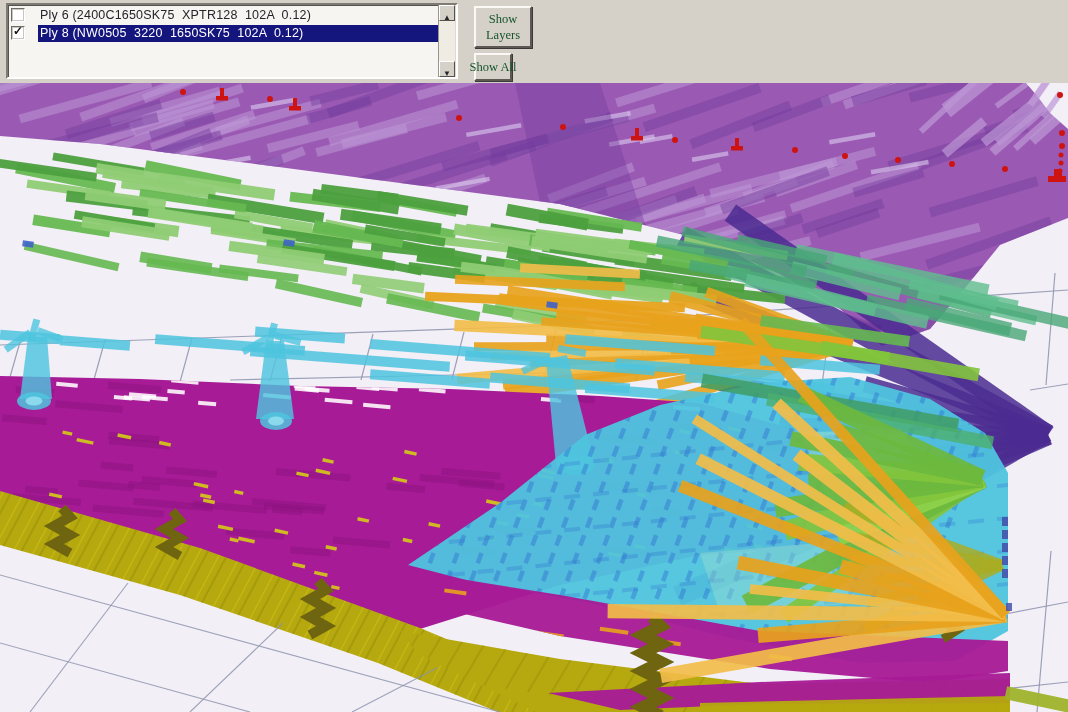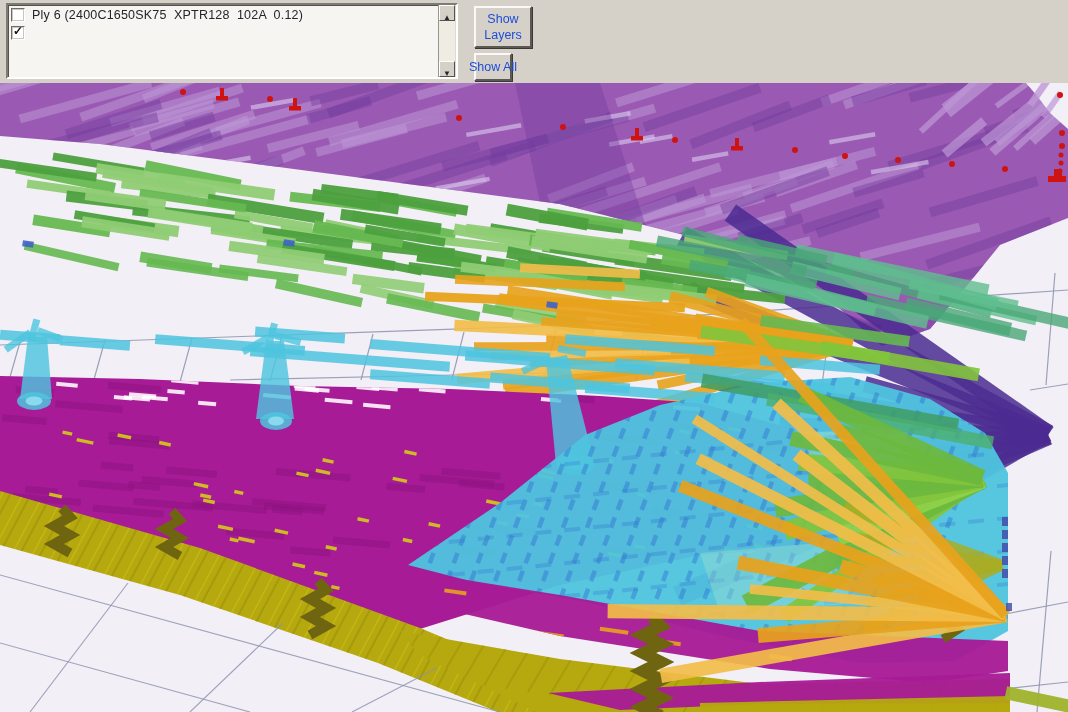--- a/index.html
+++ b/index.html
@@ -13,39 +13,39 @@
            border-top:2px solid #7e7a74;border-left:2px solid #7e7a74;
            border-bottom:2px solid #ffffff;border-right:2px solid #ffffff;
            box-shadow:inset 1px 1px 0 #55524e;box-sizing:border-box;padding-top:1px;}
   .lb-row{display:flex;align-items:center;height:18px;position:relative;padding-left:3px;}
   .cb{width:12px;height:12px;background:#fff;flex:0 0 12px;margin-right:5px;
       border-top:1px solid #6f6b66;border-left:1px solid #6f6b66;
       border-bottom:1px solid #fff;border-right:1px solid #fff;
       box-shadow:inset 0 0 0 1px #c9c5bf;position:relative;}
   .cb .check{position:absolute;left:1px;top:-3px;font-size:12px;font-weight:bold;color:#111;}
   .lb-label{font-size:12.5px;color:#24242a;white-space:pre;letter-spacing:.2px;
-            flex:1;height:17px;line-height:17px;padding-left:2px;}
+            flex:1;height:17px;line-height:17px;padding-left:2px;margin-left:8px;}
   .lb-row.selected .lb-label{background:var(--selection_bg,#15157e);color:var(--selection_text,#fff);}
   #lb-scroll{position:absolute;right:0;top:0;bottom:0;width:17px;background:#dedacf;
              border-left:1px solid #9a958c;}
   .sb-btn{position:absolute;left:0;width:16px;height:16px;background:var(--panel_bg,#d6d1c8);
           border-top:1px solid #fff;border-left:1px solid #fff;
           border-bottom:1px solid #55524e;border-right:1px solid #55524e;
           box-sizing:border-box;text-align:center;}
   .sb-btn .arrow{font-size:8px;line-height:14px;color:#26262c;}
   .sb-btn.up{top:0;}
   .sb-btn.down{bottom:0;}
   .sb-track{position:absolute;left:0;top:16px;bottom:16px;width:16px;background:#efece4;}
   .win-btn{position:absolute;background:var(--panel_bg,#d6d1c8);
            border-top:2px solid #fbf9f5;border-left:2px solid #fbf9f5;
            border-bottom:2px solid #5c5954;border-right:2px solid #5c5954;
            box-shadow:1px 1px 0 #3b3936;
-           font-size:12.5px;color:#1d4ed8;text-align:center;box-sizing:border-box;
+           font-size:12.5px;color:#14532d;text-align:center;box-sizing:border-box;
            display:flex;align-items:center;justify-content:center;line-height:1.3;
-           padding:12px 3px;cursor:default;}
+           padding:12px 3px;cursor:default;font-family:Liberation Serif, serif;}
   #btn-show-layers{left:474px;top:6px;width:58px;height:42px;}
   #btn-show-all{left:474px;top:53px;width:38px;height:23px;white-space:nowrap;}
   
   #vp{position:absolute;left:0;top:83px;width:1068px;height:629px;display:block;}
 </style>
 </head>
 <body>
 
 <div id="screen">
 
@@ -53,20 +53,21 @@
 
     <div id="plylist">
       <div class="lb-row">
         <span class="cb"></span>
         <span class="lb-label">Ply 6 (2400C1650SK75  XPTR128  102A  0.12)</span>
       </div>
       <div class="lb-row selected">
         <span class="cb">
             <span class="check">✓</span>
           </span>
+        <span class="lb-label">Ply 8 (NW0505  3220  1650SK75  102A  0.12)</span>
       </div>
       <div id="lb-scroll">
         <div class="sb-btn up">
           <span class="arrow">▲</span>
         </div>
         <div class="sb-track"></div>
         <div class="sb-btn down">
           <span class="arrow">▼</span>
         </div>
       </div>

